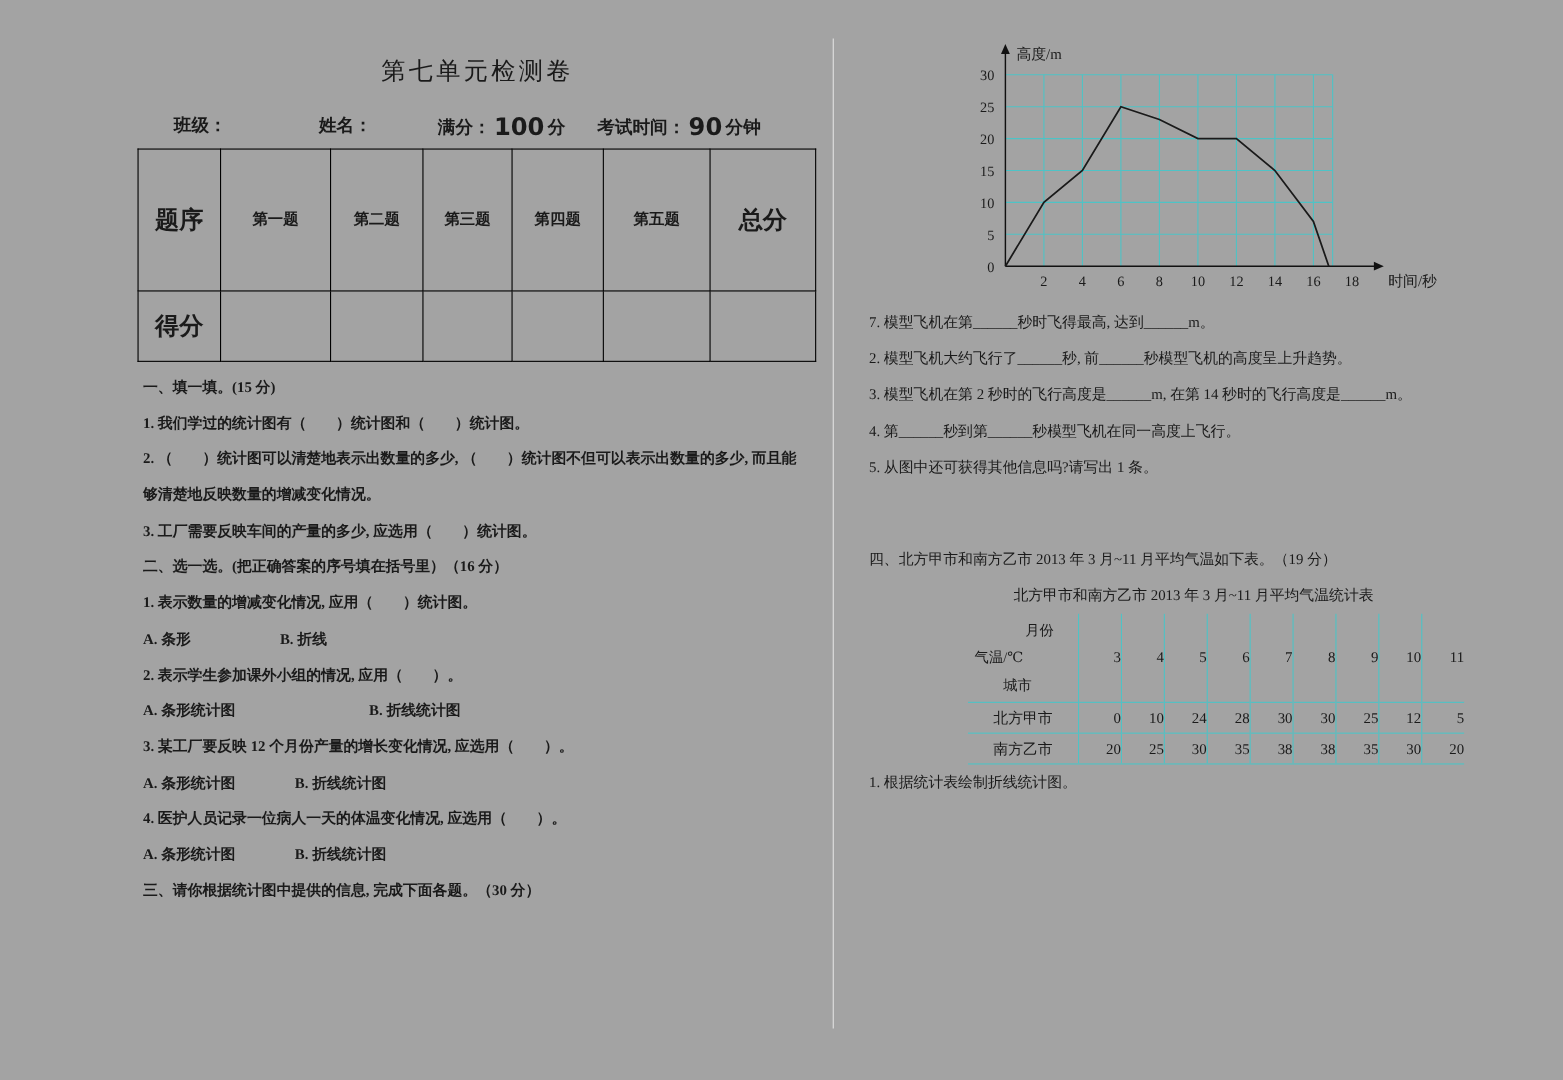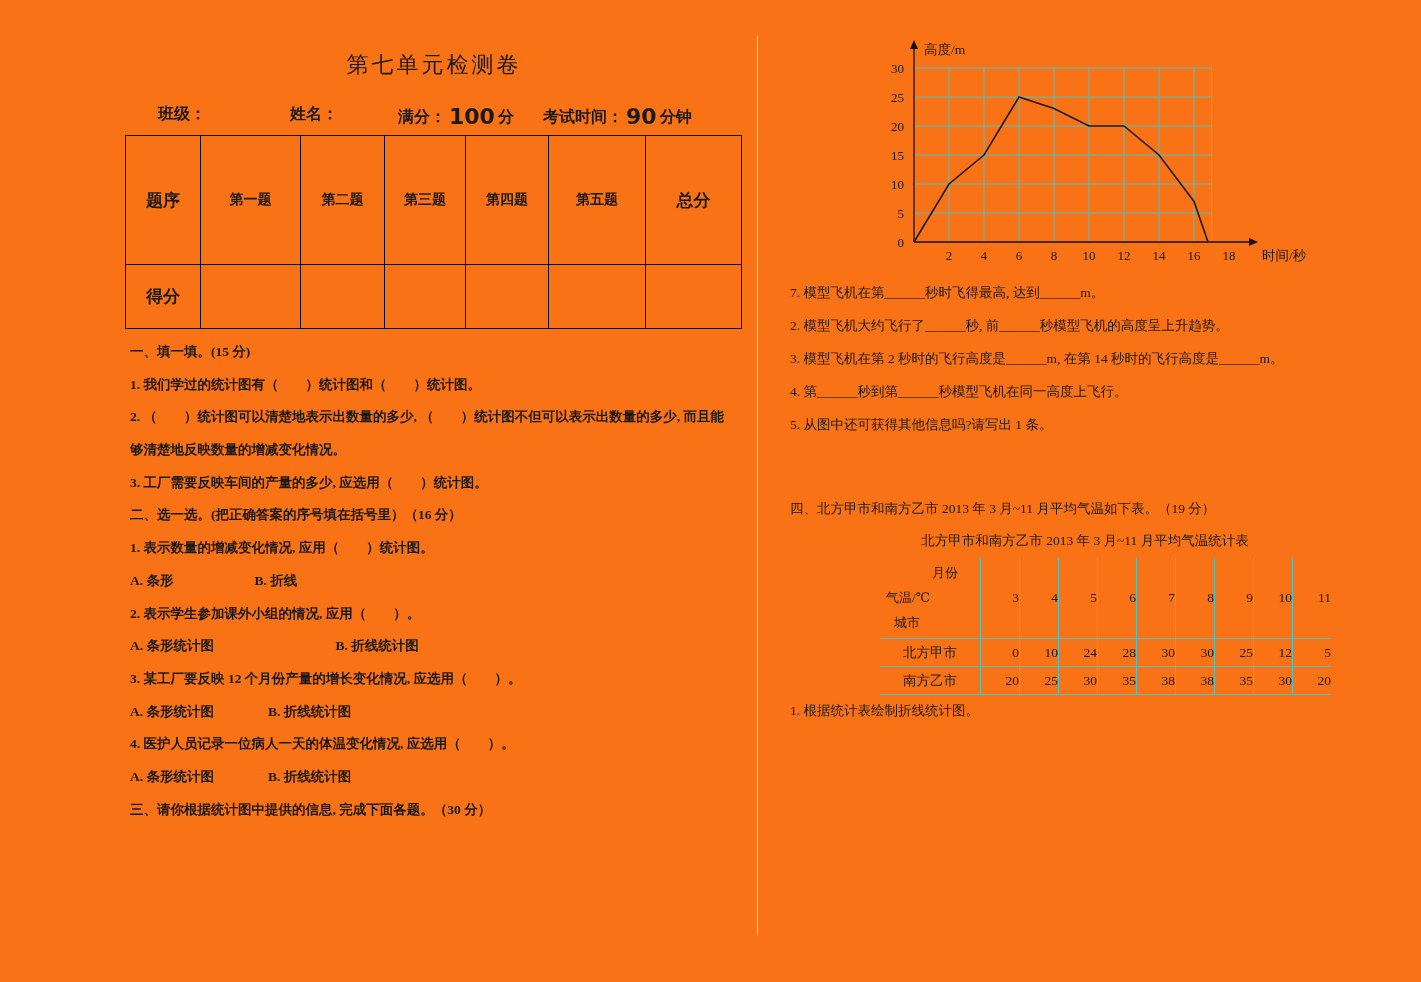--- a/index.html
+++ b/index.html
@@ -1,33 +1,33 @@
 <!DOCTYPE html>
 <html><head>
 <meta charset="utf-8">
 <style>
   :root{ --accent:#4ec3c6; --ink:#1a1a1a; }
   html,body{margin:0;padding:0;background:#ffffff;}
   body{width:1421px;height:982px;font-family:"Liberation Serif","DejaVu Serif",serif;color:var(--ink);}
-  .page{position:relative;width:1421px;height:982px;background:#f97316;overflow:hidden;}
+  .page{position:relative;width:1421px;height:982px;background:#a3a3a3;overflow:hidden;}
   .abs{position:absolute;}
   .divider{position:absolute;left:757px;top:35px;width:1px;height:900px;background:#e2e2e2;}
 
   
   .exam-title{left:125px;top:50px;width:618px;text-align:center;font-size:22px;letter-spacing:3px;font-weight:400;}
   .info-line{left:0;top:100px;width:760px;height:32px;}
   .info-item{position:absolute;top:4px;font-weight:bold;font-size:16px;white-space:nowrap;}
   .info-item .num{font-family:"DejaVu Sans","Liberation Sans",sans-serif;font-size:22px;font-weight:700;margin:0 3px;vertical-align:-2px;}
 
   
   .score-wrap{left:125px;top:135px;}
   .score-table{border-collapse:collapse;table-layout:fixed;width:616px;}
   .score-table td{border:1.6px solid #000;text-align:center;font-weight:bold;padding:0;}
   .score-table .r1 td{height:128px;font-size:14px;}
-  .score-table td.hd{font-size:17px;}
+  .score-table td.hd{font-size:22px;}
   .score-table .r2 td{height:63px;}
 
   
   .left-questions{left:130px;top:336px;width:616px;font-weight:bold;}
   .qline{margin:0;height:32.7px;line-height:32.7px;font-size:13.5px;white-space:nowrap;}
   .qline.center{text-align:center;white-space:normal;margin-top:5px;}
 
   
   .chart-box{left:858px;top:30px;}
   #flight-chart text{font-family:"Liberation Serif","DejaVu Serif",serif;fill:var(--ink);}
@@ -39,21 +39,21 @@
   .temp-title{left:850px;top:532px;width:470px;text-align:center;font-size:13.5px;}
 
   
   .temp-wrap{left:880px;top:558px;}
   .temp-table{border-collapse:collapse;table-layout:fixed;font-size:13.5px;}
   .temp-table td{padding:0;text-align:right;}
   .temp-table td.corner{width:100px;height:80px;position:relative;}
   .corner span{position:absolute;font-size:13px;white-space:nowrap;}
   .corner .c-top{left:52px;top:6px;}
   .corner .c-mid{left:6px;top:31px;}
-  .corner .c-bot{left:14px;top:56px;}
+  .corner .c-bot{left:32px;top:56px;}
   .temp-table td.vline{border-left:1px solid var(--accent);width:38px;}
   .temp-table tbody td{border-top:1px solid var(--accent);height:27px;}
   .temp-table tbody tr:last-child td{border-bottom:1px solid var(--accent);}
   .temp-table tbody td.label-cell{text-align:center;font-family:Liberation Mono, monospace;}
 
   .draw-instruction{left:790px;top:702px;font-size:13.5px;}
 </style>
 </head>
 <body>
 

